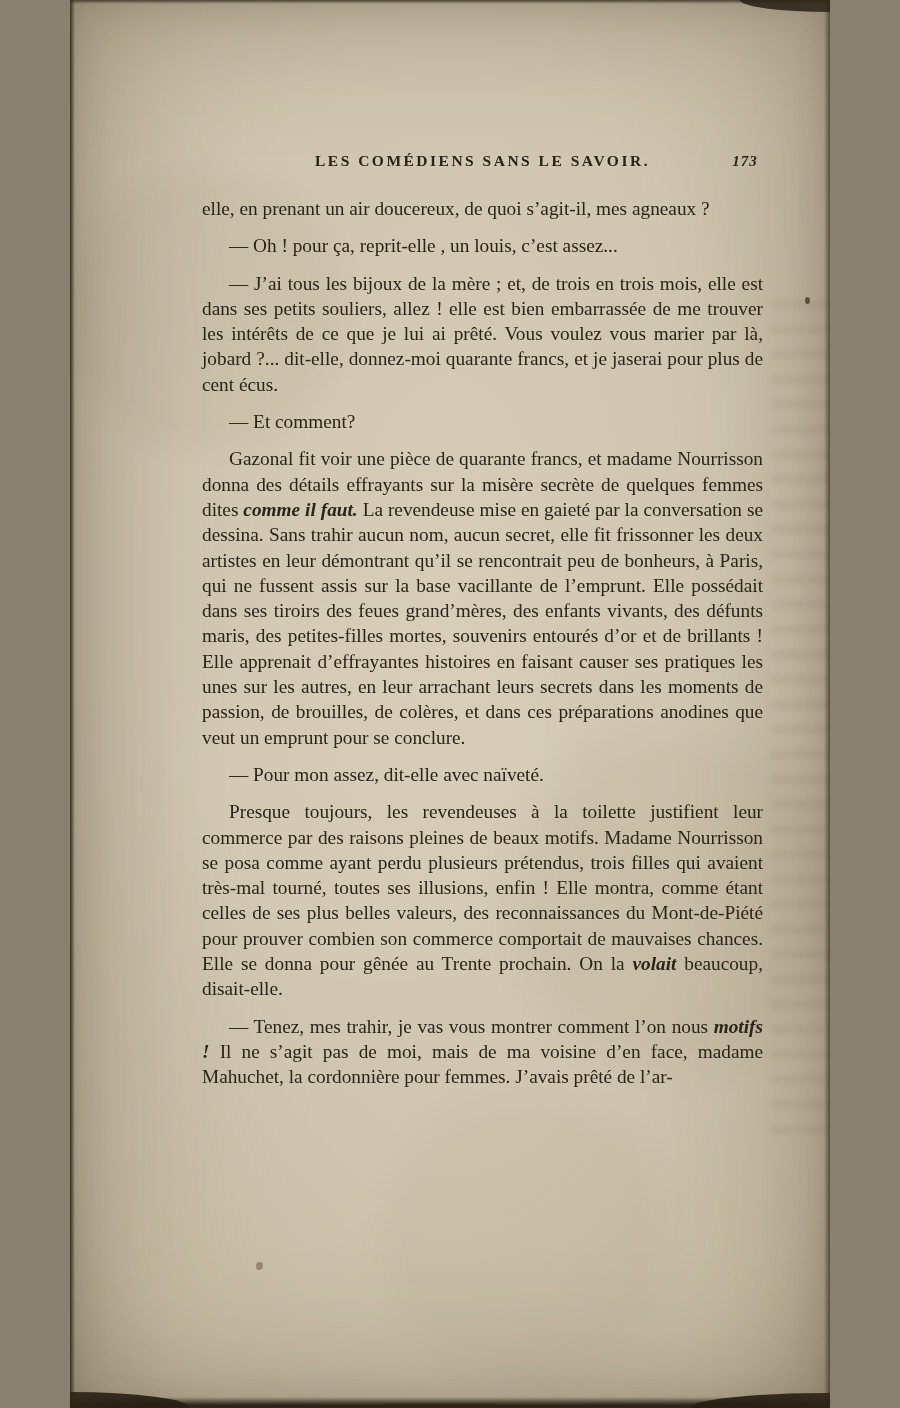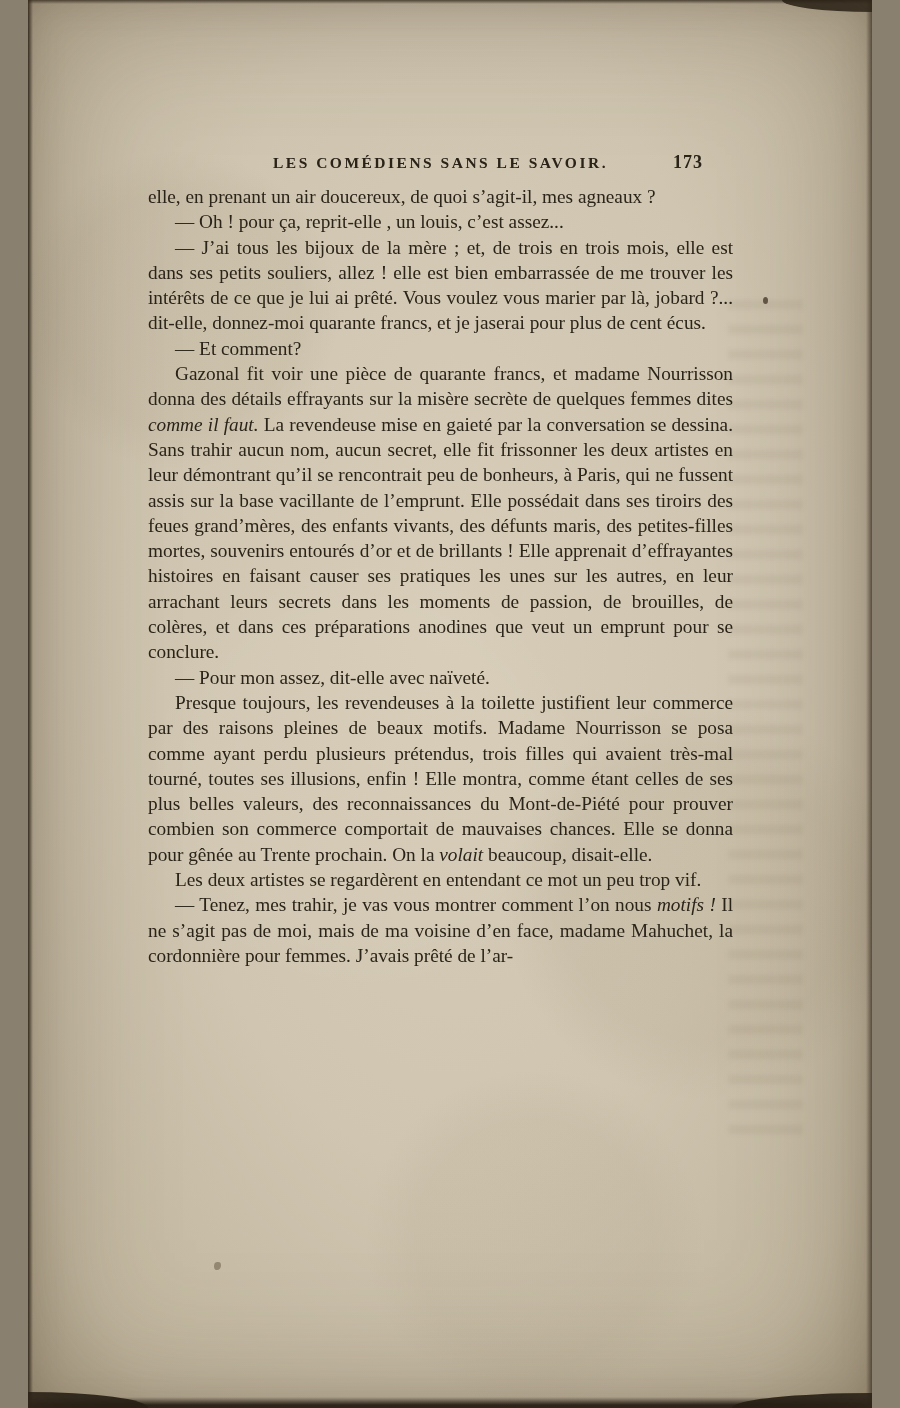--- a/index.html
+++ b/index.html
@@ -1,18 +1,18 @@
 <!DOCTYPE html>
 <html><head>
 <meta charset="utf-8">
 <style>
   html,body { margin:0; padding:0; background:#8a8070; }
   .scan {
     position:relative;
-    width:844px; height:1408px;
+    width:760px; height:1408px;
     margin:0 auto;
     background: radial-gradient(ellipse at 50% 42%, #d6ccb8 0%, #cfc5b0 50%, #c2b7a0 85%, #b3a78e 100%);
     overflow:hidden;
     font-family:"Liberation Serif", serif;
   }
   .paper-texture {
     position:absolute; inset:0; pointer-events:none;
     background:
       radial-gradient(circle at 18% 22%, rgba(120,100,70,.06) 0 120px, transparent 160px),
       radial-gradient(circle at 80% 64%, rgba(120,100,70,.07) 0 140px, transparent 200px),
@@ -52,33 +52,33 @@
     position:absolute; top:152px; left:120px; width:585px;
     display:flex; align-items:baseline;
     color:#2b2318;
   }
   .running-title {
     flex:1; text-align:center;
     font-size:15.5px; font-weight:bold; letter-spacing:2.5px;
     padding-left:60px;
   }
   .page-number {
-    width:60px; text-align:left;
-    font-size:18px; font-weight:bold; letter-spacing:1px;
+    width:60px; text-align:center;
+    font-size:15px; font-weight:bold; letter-spacing:1px;font-style:italic;
   }
   
   .page-body {
     position:absolute; top:184px; left:120px; width:585px;
     color:#2b2419;
     font-size:19.3px; line-height:25.3px;
     text-align:justify;
   }
-  .page-body p { margin:0; }
+  .page-body p { margin:12px; }
   .page-body p.indent { text-indent:27px; }
-  .page-body em { font-style:italic; }
+  .page-body em { font-style:italic;font-weight:bold; }
   .page-body sup { font-size:.58em; vertical-align:super; line-height:0; }
 </style>
 </head>
 <body>
 
 <div class="scan">
   <div class="paper-texture"></div>
   <div class="ghost-bleed"></div>
 
   <header class="page-header">
@@ -87,21 +87,20 @@
   </header>
 
   <article class="page-body">
       <p class="para"><span>elle, en prenant un air doucereux, de quoi s’agit-il, mes agneaux ?</span></p>
       <p class="para indent"><span>— Oh ! pour ça, reprit-elle , un louis, c’est assez...</span></p>
       <p class="para indent"><span>— J’ai tous les bijoux de la mère ; et, de trois en trois mois, elle est dans ses petits souliers, allez ! elle est bien embarrassée de me trouver les intérêts de ce que je lui ai prêté. Vous voulez vous marier par là, jobard ?... dit-elle, donnez-moi quarante francs, et je jaserai pour plus de cent écus.</span></p>
       <p class="para indent"><span>— Et comment?</span></p>
       <p class="para indent"><span>Gazonal fit voir une pièce de quarante francs, et madame Nourrisson donna des détails effrayants sur la misère secrète de quelques femmes dites </span><em>comme il faut.</em><span> La revendeuse mise en gaieté par la conversation se dessina. Sans trahir aucun nom, aucun secret, elle fit frissonner les deux artistes en leur démontrant qu’il se rencontrait peu de bonheurs, à Paris, qui ne fussent assis sur la base vacillante de l’emprunt. Elle possédait dans ses tiroirs des feues grand’mères, des enfants vivants, des défunts maris, des petites-filles mortes, souvenirs entourés d’or et de brillants ! Elle apprenait d’effrayantes histoires en faisant causer ses pratiques les unes sur les autres, en leur arrachant leurs secrets dans les moments de passion, de brouilles, de colères, et dans ces préparations anodines que veut un emprunt pour se conclure.</span></p>
       <p class="para indent"><span>— Pour mon assez, dit-elle avec naïveté.</span></p>
       <p class="para indent"><span>Presque toujours, les revendeuses à la toilette justifient leur commerce par des raisons pleines de beaux motifs. Madame Nourrisson se posa comme ayant perdu plusieurs prétendus, trois filles qui avaient très-mal tourné, toutes ses illusions, enfin ! Elle montra, comme étant celles de ses plus belles valeurs, des reconnaissances du Mont-de-Piété pour prouver combien son commerce comportait de mauvaises chances. Elle se donna pour gênée au Trente prochain. On la </span><em>volait</em><span> beaucoup, disait-elle.</span></p>
-      <p class="para indent"><span>Les deux artistes se regardèrent en entendant ce mot un peu trop vif.</span></p>
       <p class="para indent"><span>— Tenez, mes trahir, je vas vous montrer comment l’on nous </span><em>motifs !</em><span> Il ne s’agit pas de moi, mais de ma voisine d’en face, madame Mahuchet, la cordonnière pour femmes. J’avais prêté de l’ar-</span></p>
     </article>
 
   <div class="ink-dot"></div>
   <div class="smudge"></div>
 
   <div class="edge-left"></div>
   <div class="edge-top"></div>
   <div class="edge-right"></div>
   <div class="edge-bottom"></div>

